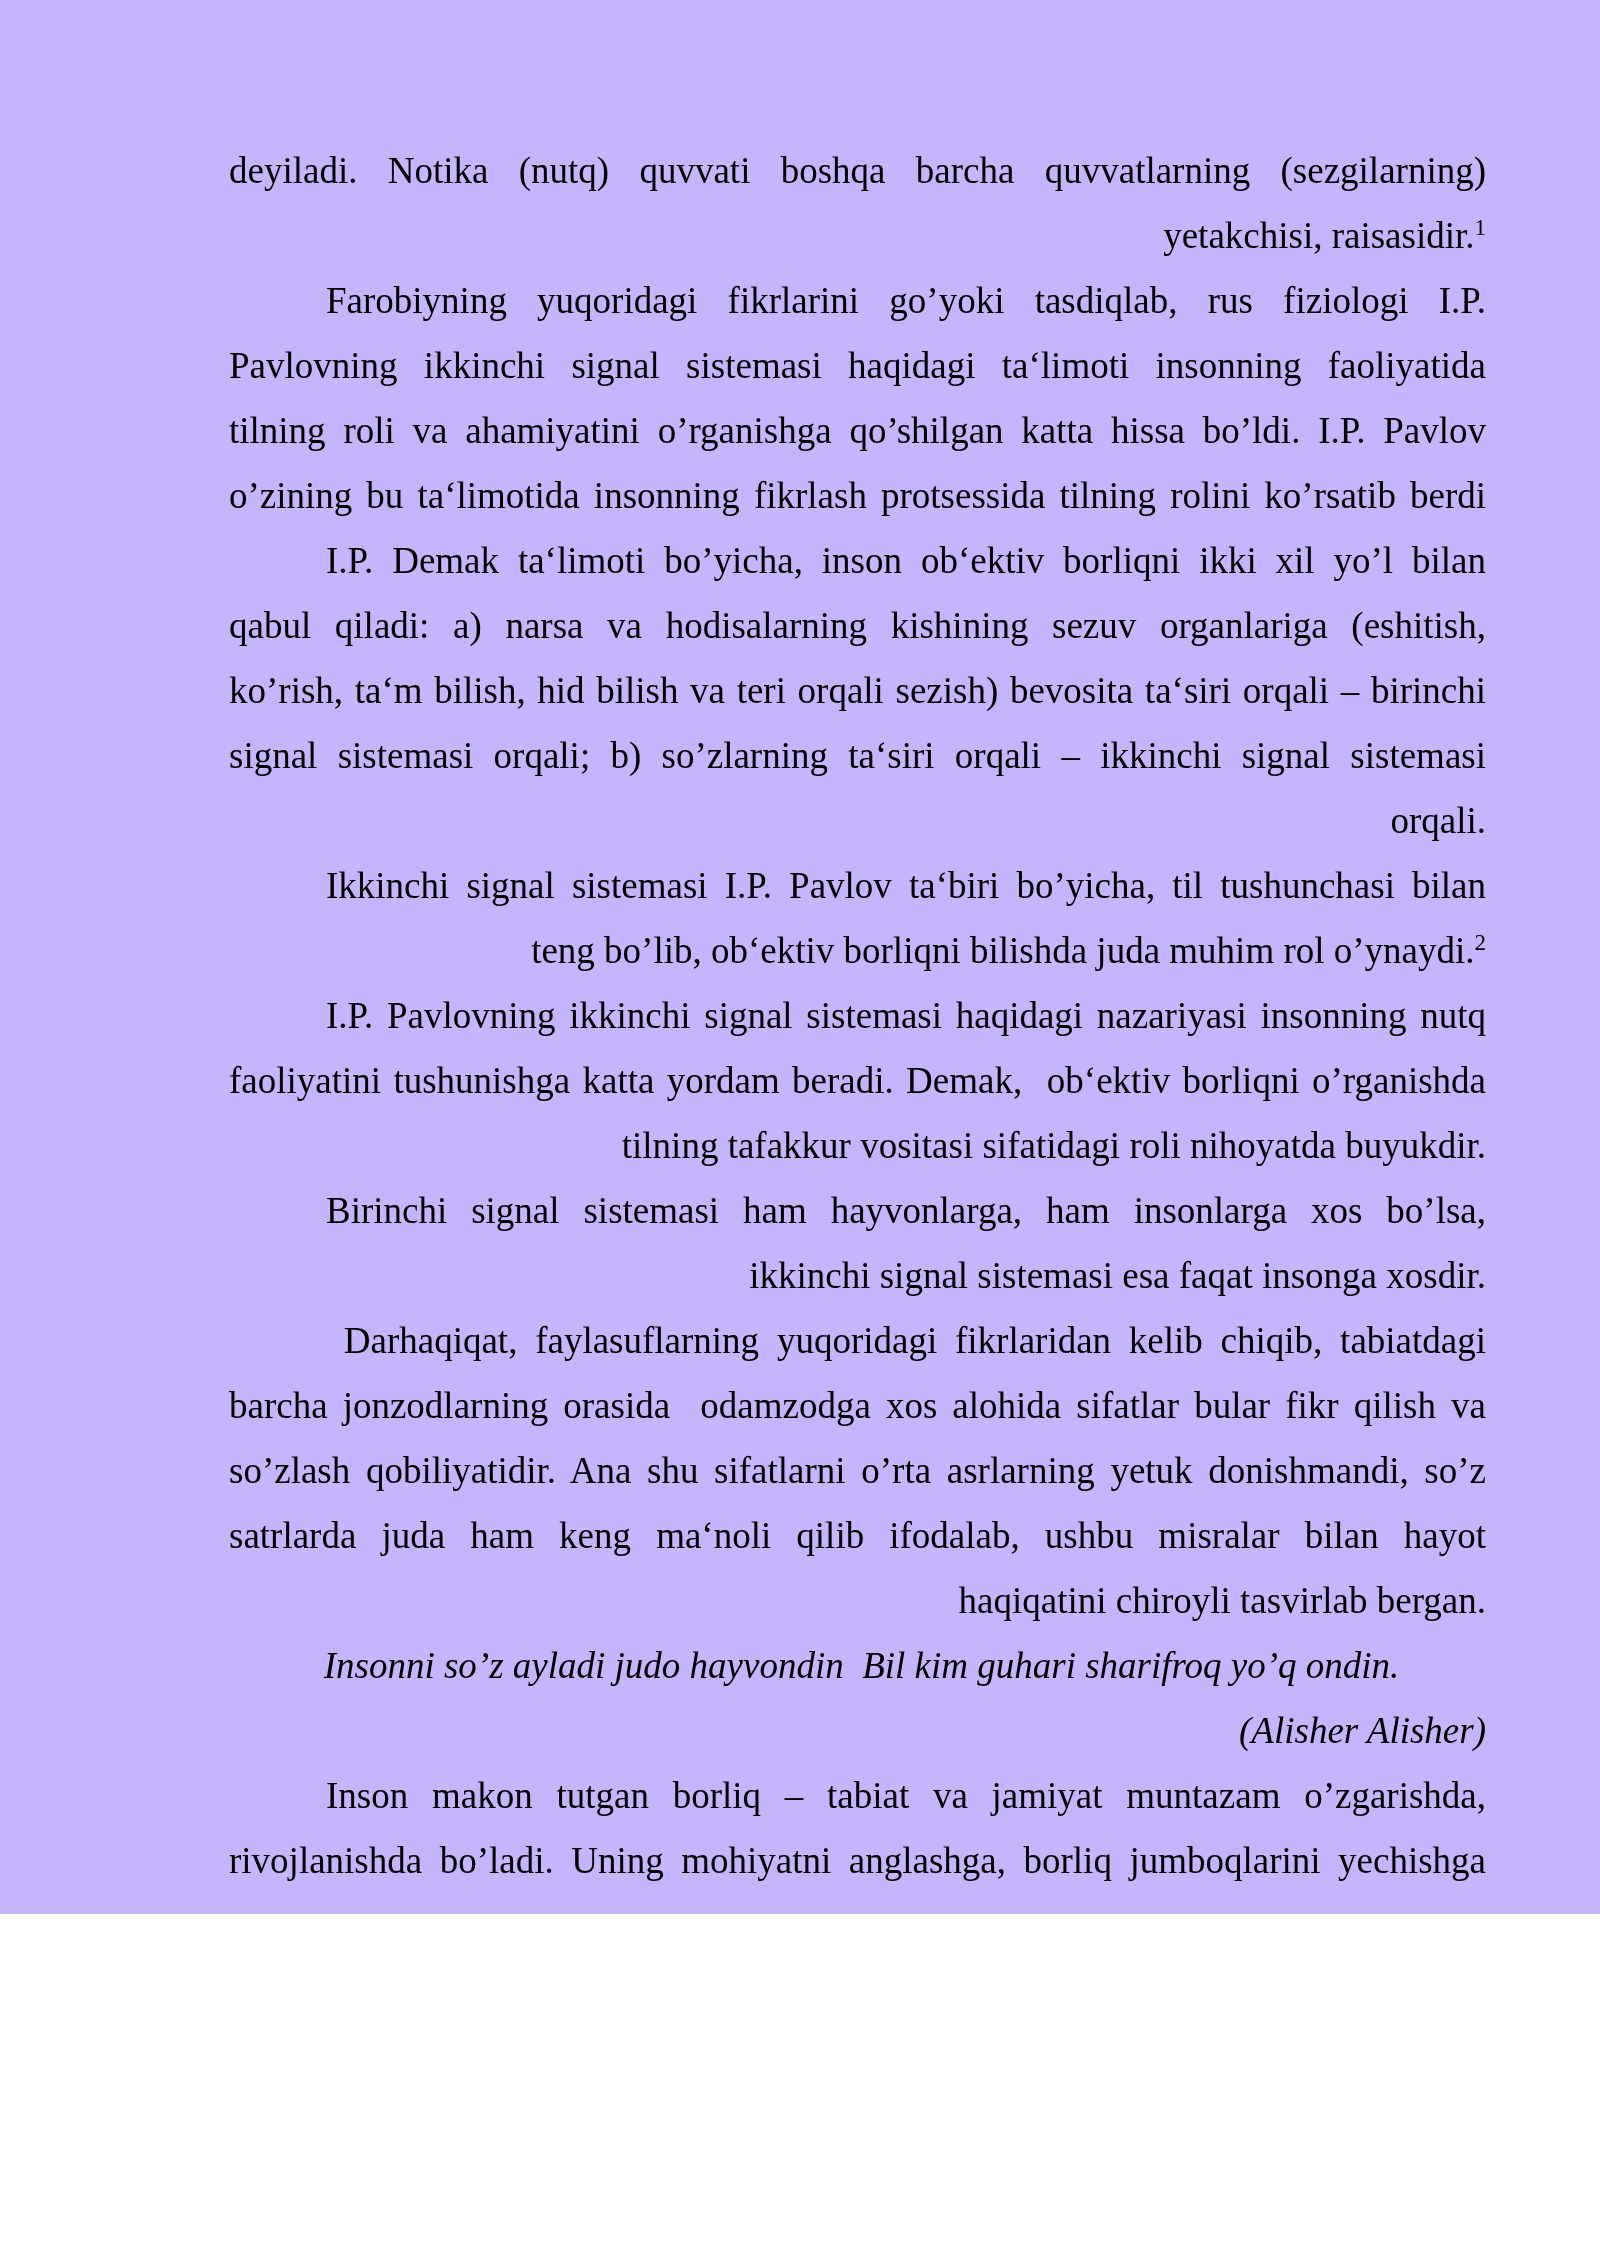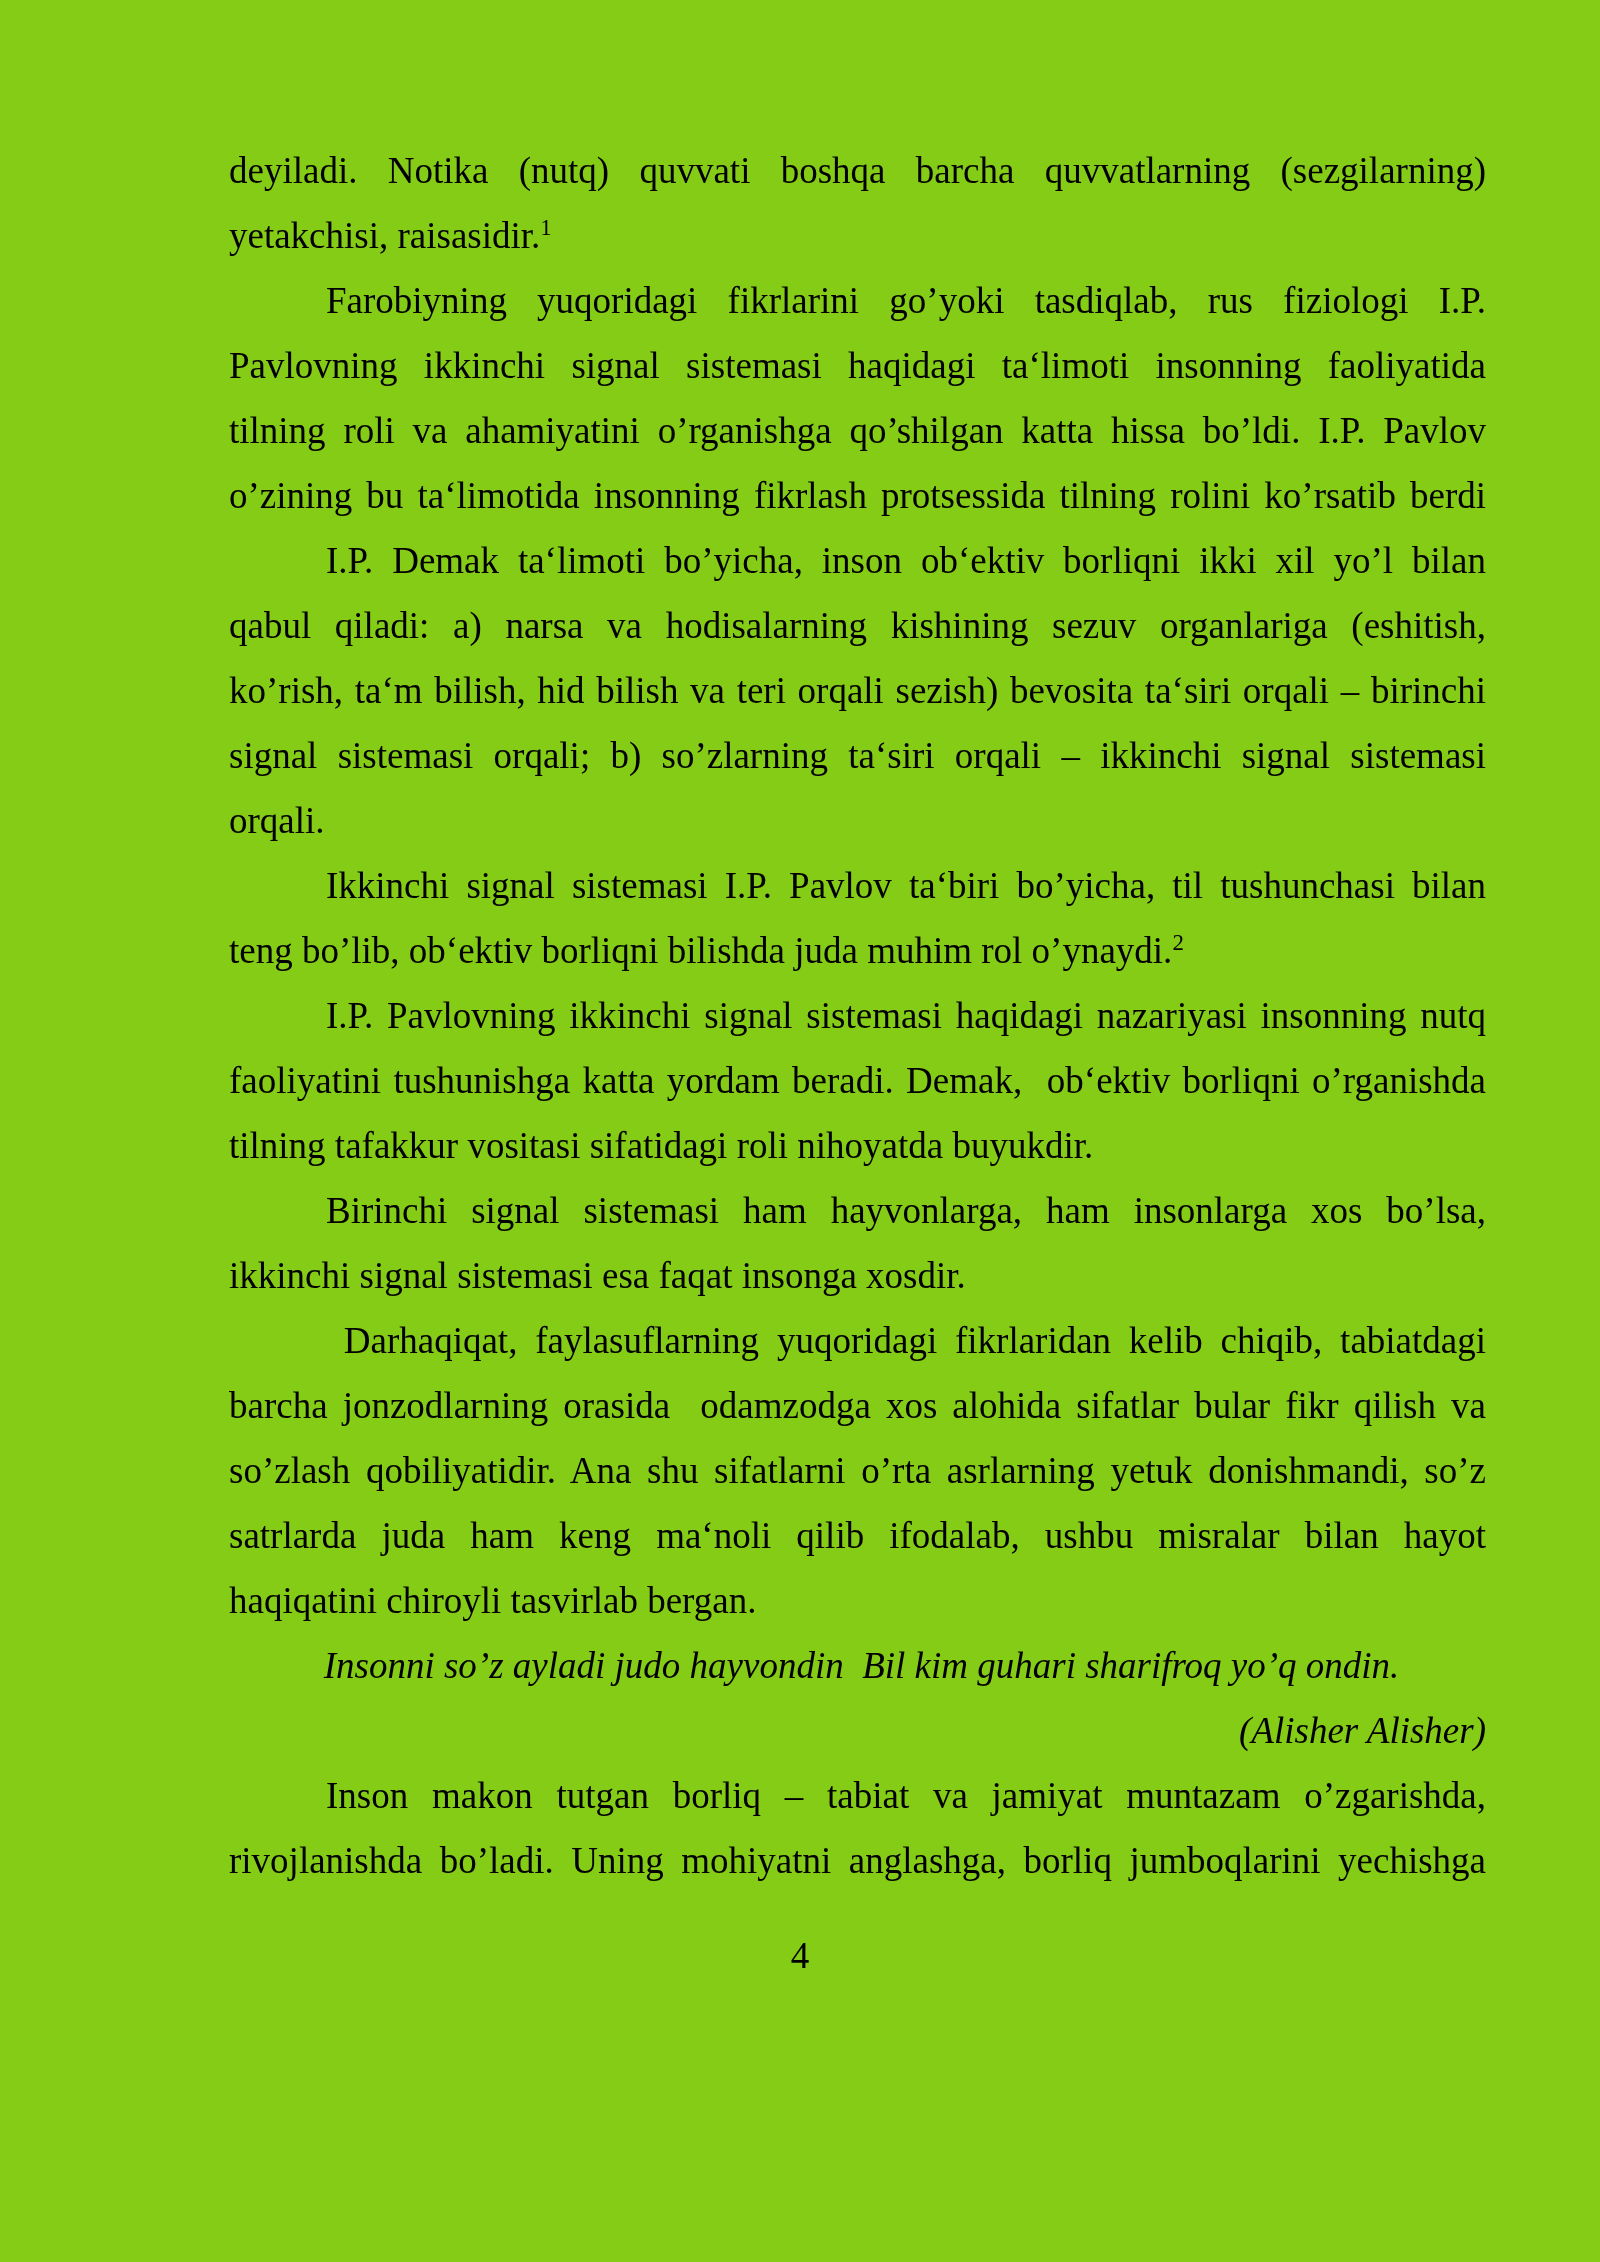--- a/index.html
+++ b/index.html
@@ -4,22 +4,22 @@
 <title>Document page</title>
 <style>
   html, body {
     margin: 0;
     padding: 0;
     background: #ffffff;
   }
   .page {
     position: relative;
     width: 1600px;
-    height: 2262px;
-    background: #84cc16;
+    height: 1914px;
+    background: #c4b5fd;
     color: #000000;
     font-family: "Liberation Serif", "DejaVu Serif", serif;
     font-size: 37px;
     line-height: 65px;
     overflow: hidden;
     box-sizing: border-box;
   }
   .content {
     padding: 138px 114px 0 229px;
   }
@@ -27,21 +27,21 @@
     margin: 0;
   }
   .line {
     min-height: 65px;
   }
   .line.just {
     text-align: justify;
     text-align-last: justify;
   }
   .line.plain {
-    text-align: left;
+    text-align: right;
   }
   .line.indent {
     text-indent: 97px;
   }
   .paragraph.verse {
     font-style: italic;
   }
   .paragraph.verse .line {
     text-align: center;
     padding-left: 8px;

